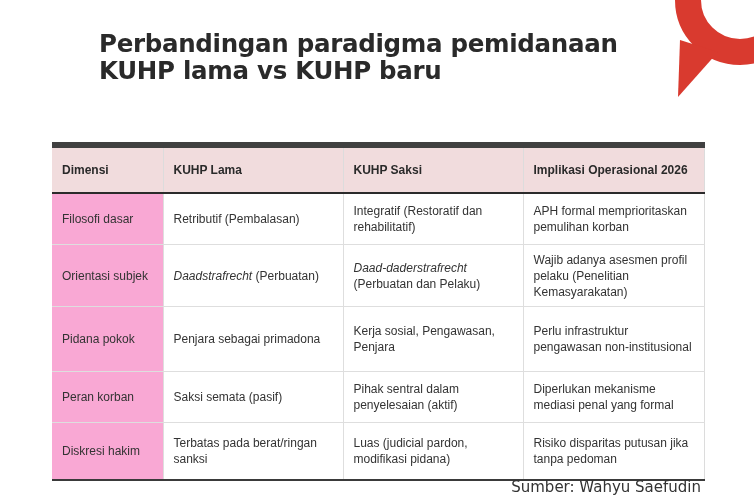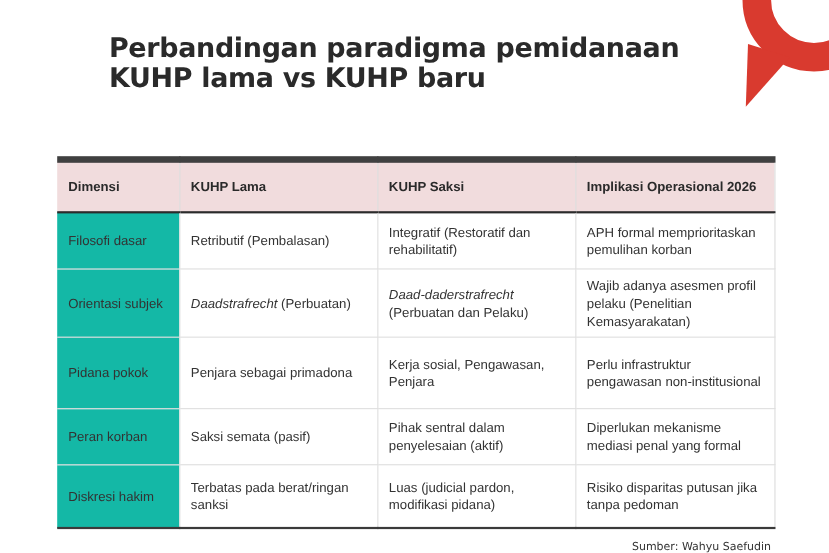--- a/index.html
+++ b/index.html
@@ -25,31 +25,31 @@
   table.cmp col.c4 { width: 181px; }
   table.cmp th {
     background: #f1dcdd; text-align: left; font-weight: bold; color: #2a2a2a;
     height: 44px; padding: 0 10px; border-bottom: 2px solid #2b2b2b;
     border-left: 1px solid #dcdcdc; border-right: 1px solid #dcdcdc; font-size: 12px;
   }
   table.cmp td {
     padding: 4px 10px; vertical-align: middle; line-height: 16px;
     border: 1px solid #dedede;
   }
-  table.cmp td.dim { background: #14b8a6; }
+  table.cmp td.dim { background: #f9a8d4; }
   table.cmp tr.r1 td { height: 42px; }
   table.cmp tr.r2 td { height: 53px; }
   table.cmp tr.r3 td { height: 56px; }
   table.cmp tr.r4 td { height: 42px; }
   table.cmp tr.r5 td { height: 48px; }
   table.cmp td:first-child, table.cmp th:first-child { border-left: none; }
   table.cmp td:last-child, table.cmp th:last-child { border-right: 1px solid #dcdcdc; margin-top: 12px; }
   .it { font-style: italic; }
   .source {
-    position: absolute; right: 53px; top: 492px; font-size: 10px; color: #333;
+    position: absolute; right: 53px; top: 478px; font-size: 15px; color: #333;
     font-family: "DejaVu Sans", sans-serif;
   }
 </style>
 </head>
 <body>
 
 <svg class="logo" viewBox="0 0 140 140">
   <circle cx="100" cy="40" r="52" fill="none" stroke="#d93a2f" stroke-width="26"></circle>
   <polygon points="40,80 78,92 38,137" fill="#d93a2f"></polygon>
 </svg>

